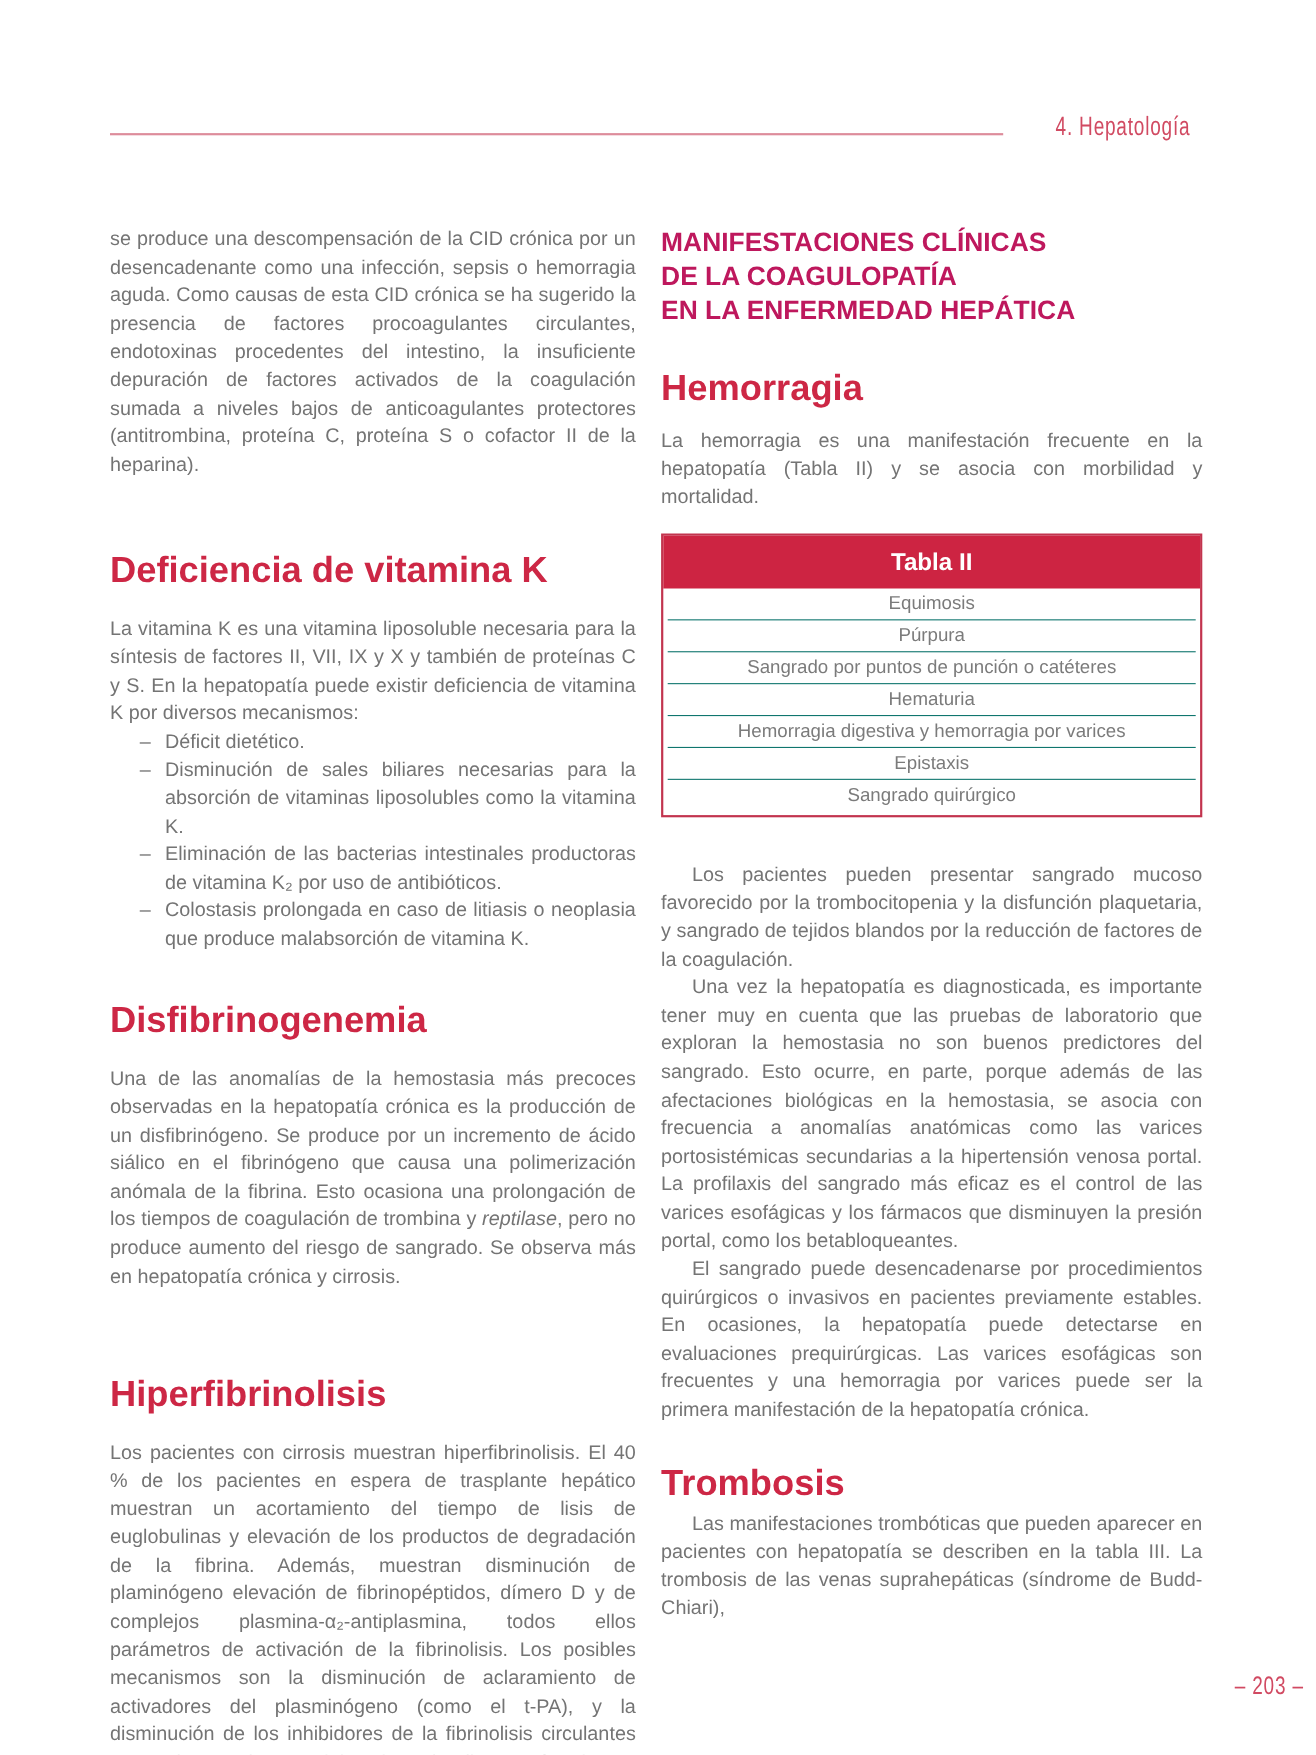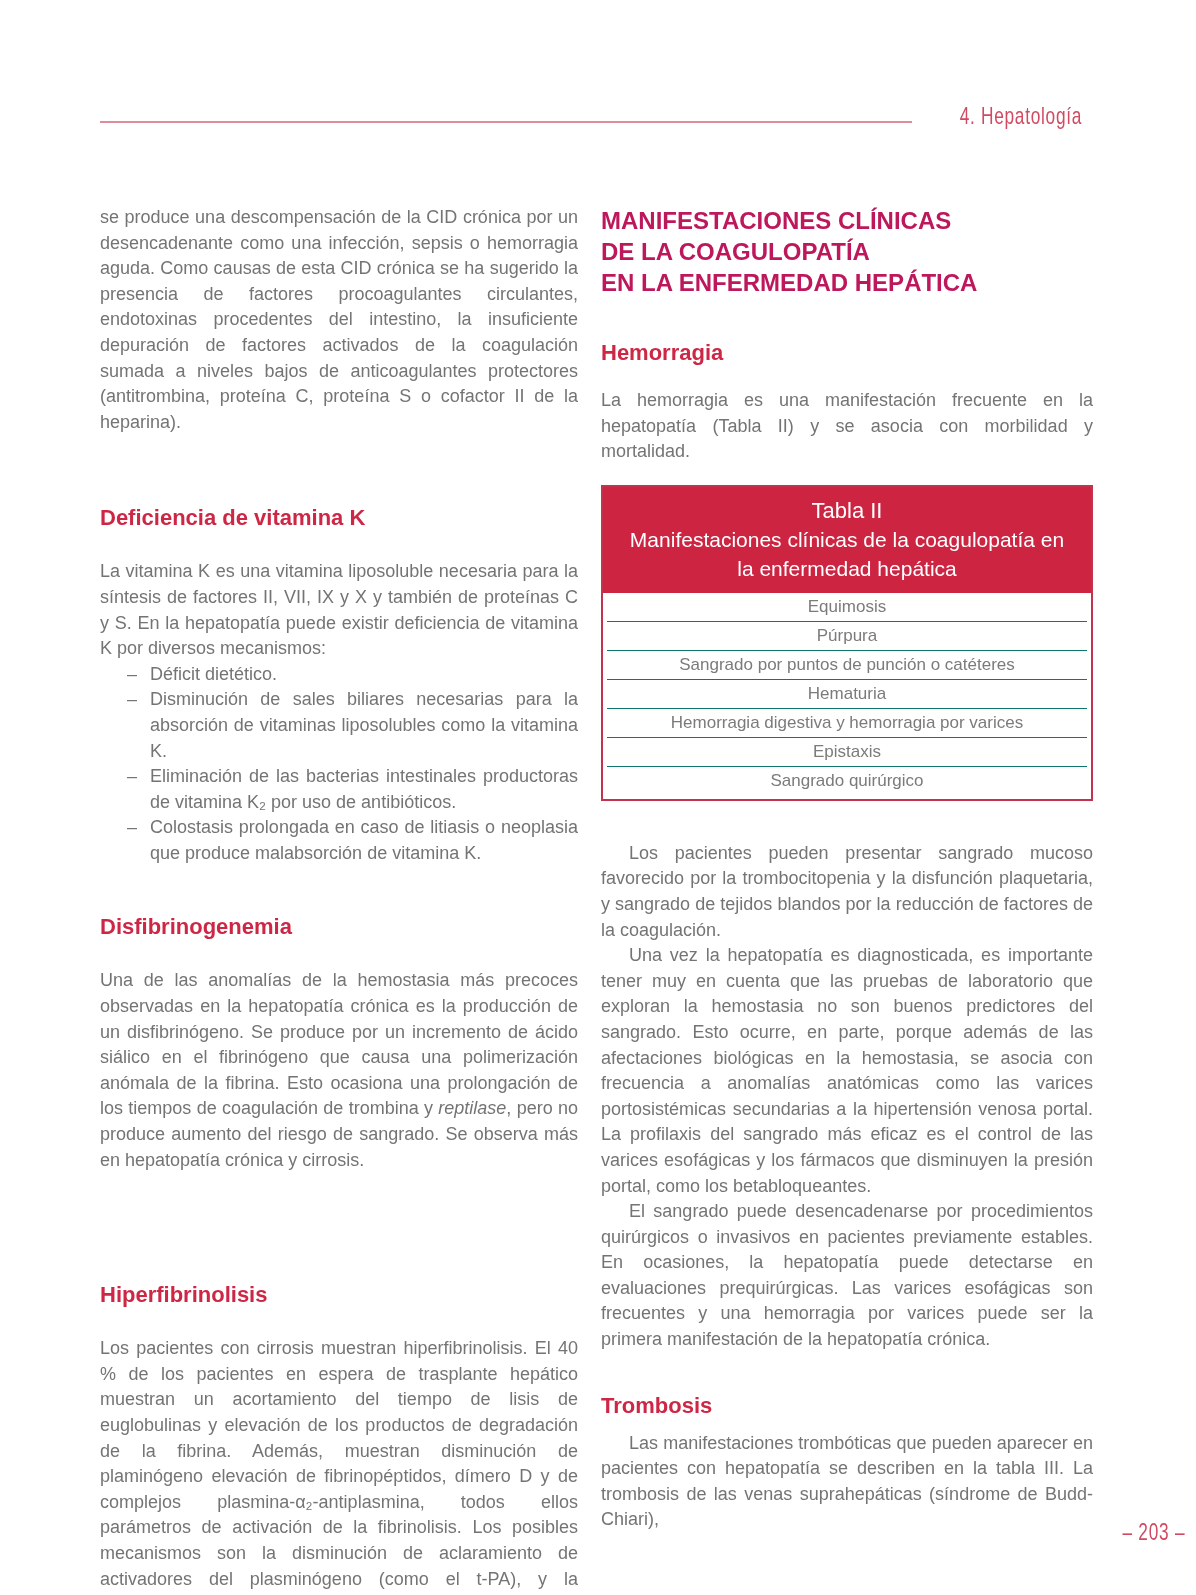--- a/index.html
+++ b/index.html
@@ -45,40 +45,40 @@
     font-size: 18px;
     line-height: 25.6px;
     text-align: justify;
   }
   .col-left  { left: 100px; width: 478px; }
   .col-right { left: 601px; width: 492px; }
 
   p { margin: 0; }
   .sec-heading {
     color: #cd2745;
-    font-size: 22px;
+    font-size: 33px;
     line-height: 30px;
     font-weight: bold;
     margin: 0;
     text-align: left;
   }
   .main-title {
     color: #be185d;
     font-size: 24px;
     line-height: 31px;
     font-weight: bold;
     margin: 0;
     text-align: left;
   }
   .main-title span { display: block; }
 
   .mt-sec1  { margin-top: 68px; }
   .mt-para  { margin-top: 26px; }
   .mt-sec2  { margin-top: 46px; }
-  .mt-sec3  { margin-top: 107px; }
+  .mt-sec3  { margin-top: 79px; }
   .mt-hemo  { margin-top: 40px; }
   .mt-hpar  { margin-top: 20px; }
   .mt-after-table { margin-top: 40px; }
   .mt-tromb { margin-top: 38px; }
   .mt-tpar  { margin-top: 10px; }
 
   ul.dashes {
     list-style: none;
     margin: 0;
     padding: 0 0 0 50px;
@@ -96,21 +96,21 @@
 
   
   .tabla {
     margin-top: 20px;
     border: 2px solid #c2344e;
   }
   .tabla-head {
     background: #cd2442;
     color: #ffffff;
     text-align: center;
-    font-weight: normal;
+    font-weight: bold;
     font-size: 21px;
     line-height: 29px;
     padding: 9px 26px 10px;
   }
   .tabla-head .t-label { font-size: 22px; display: block; }
   .tabla-head .t-title { display: block; }
   .tabla-body { padding: 0 4px 4px; }
   .t-row {
     text-align: center;
     font-size: 17px;
@@ -174,21 +174,20 @@
       <span>DE LA COAGULOPATÍA</span>
       <span>EN LA ENFERMEDAD HEPÁTICA</span>
     </h1>
 
     <h2 class="sec-heading mt-hemo">Hemorragia</h2>
     <p class="body-para mt-hpar">La hemorragia es una manifestación frecuente en la hepatopatía (Tabla II) y se asocia con morbilidad y mortalidad.</p>
 
     <section class="tabla">
       <div class="tabla-head">
         <span class="t-label">Tabla II</span>
-        <span class="t-title">Manifestaciones clínicas de la coagulopatía en la enfermedad hepática</span>
       </div>
       <div class="tabla-body">
         <div class="t-row">Equimosis</div>
         <div class="t-row">Púrpura</div>
         <div class="t-row">Sangrado por puntos de punción o catéteres</div>
         <div class="t-row">Hematuria</div>
         <div class="t-row">Hemorragia digestiva y hemorragia por varices</div>
         <div class="t-row">Epistaxis</div>
         <div class="t-row">Sangrado quirúrgico</div>
       </div>

